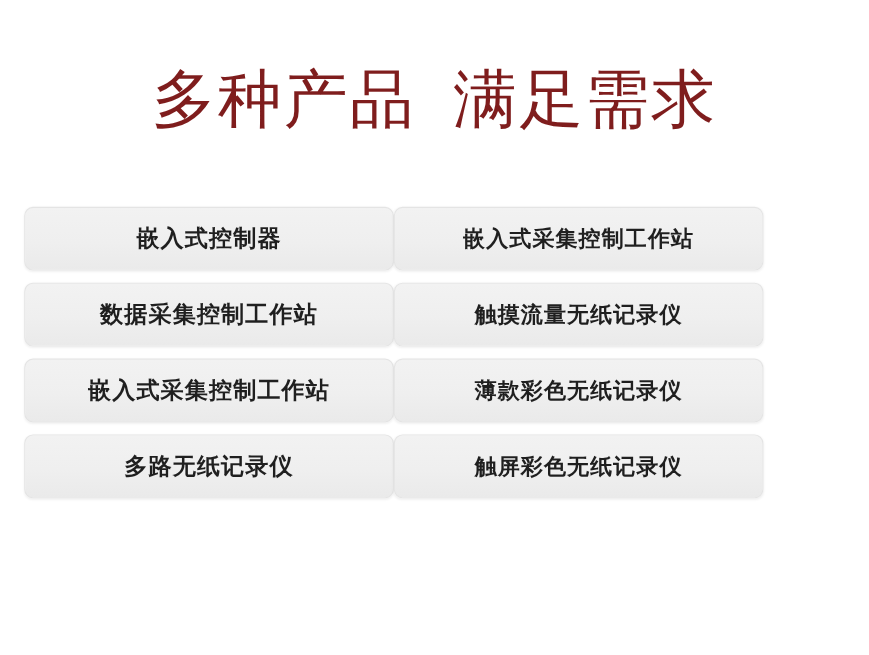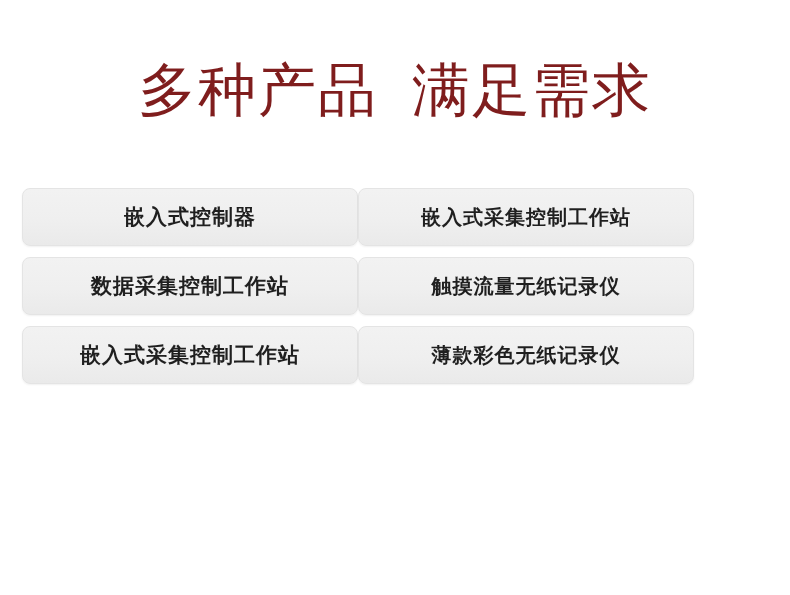--- a/index.html
+++ b/index.html
@@ -83,29 +83,35 @@
     <div class="column left">
       <div class="card">
         <span>嵌入式控制器</span>
       </div>
       <div class="card">
         <span>数据采集控制工作站</span>
       </div>
       <div class="card">
         <span>嵌入式采集控制工作站</span>
       </div>
+      <div class="card">
+        <span>多路无纸记录仪</span>
+      </div>
     </div>
 
     <div class="column right">
       <div class="card">
         <span>嵌入式采集控制工作站</span>
       </div>
       <div class="card">
         <span>触摸流量无纸记录仪</span>
       </div>
       <div class="card">
         <span>薄款彩色无纸记录仪</span>
       </div>
+      <div class="card">
+        <span>触屏彩色无纸记录仪</span>
+      </div>
     </div>
 
   </div>
 
 </div>
 
 </body></html>

